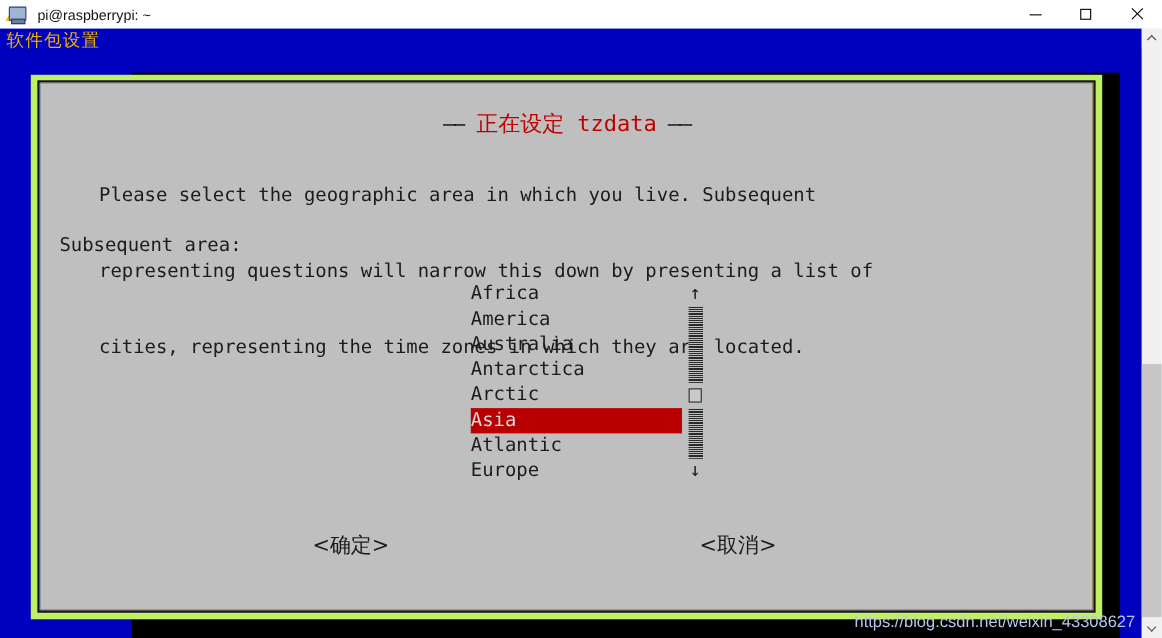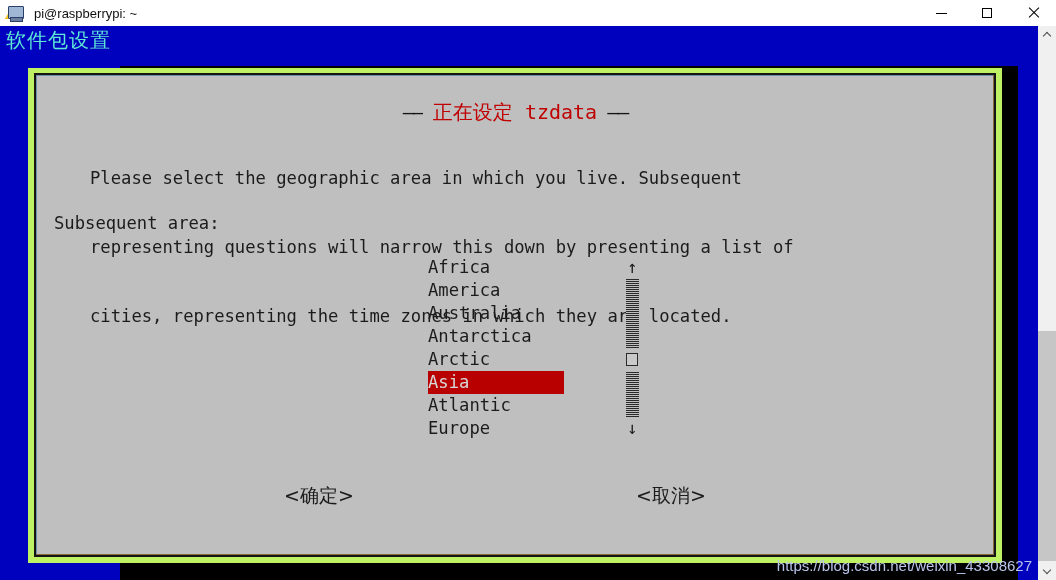--- a/index.html
+++ b/index.html
@@ -124,22 +124,22 @@
     background: #0000bf;
     overflow: hidden;
   }
 
   
   .backdrop-title {
     position: absolute;
     left: 6px;
     top: 1px;
     font-family: "DejaVu Sans", sans-serif;
-    font-size: 20px;
-    color: #5eead4;
+    font-size: 16px;
+    color: #eab308;
     letter-spacing: 1px;
     white-space: nowrap;
   }
 
   
   .term-black {
     position: absolute;
     left: 120px;
     top: 40px;
     width: 898px;
@@ -223,21 +223,21 @@
     font-size: 17.2px;
     line-height: 23px;
     height: 23px;
     color: #1b1b1b;
     white-space: pre;
     padding-left: 0;
   }
   .list-item.selected {
     background: #b80000;
     color: #d8d8d8;
-    width: 136px;
+    width: 192px;
   }
 
   
   .list-scroll {
     position: absolute;
     left: 596px;
     top: 188px;
     width: 16px;
     height: 184px;
   }

